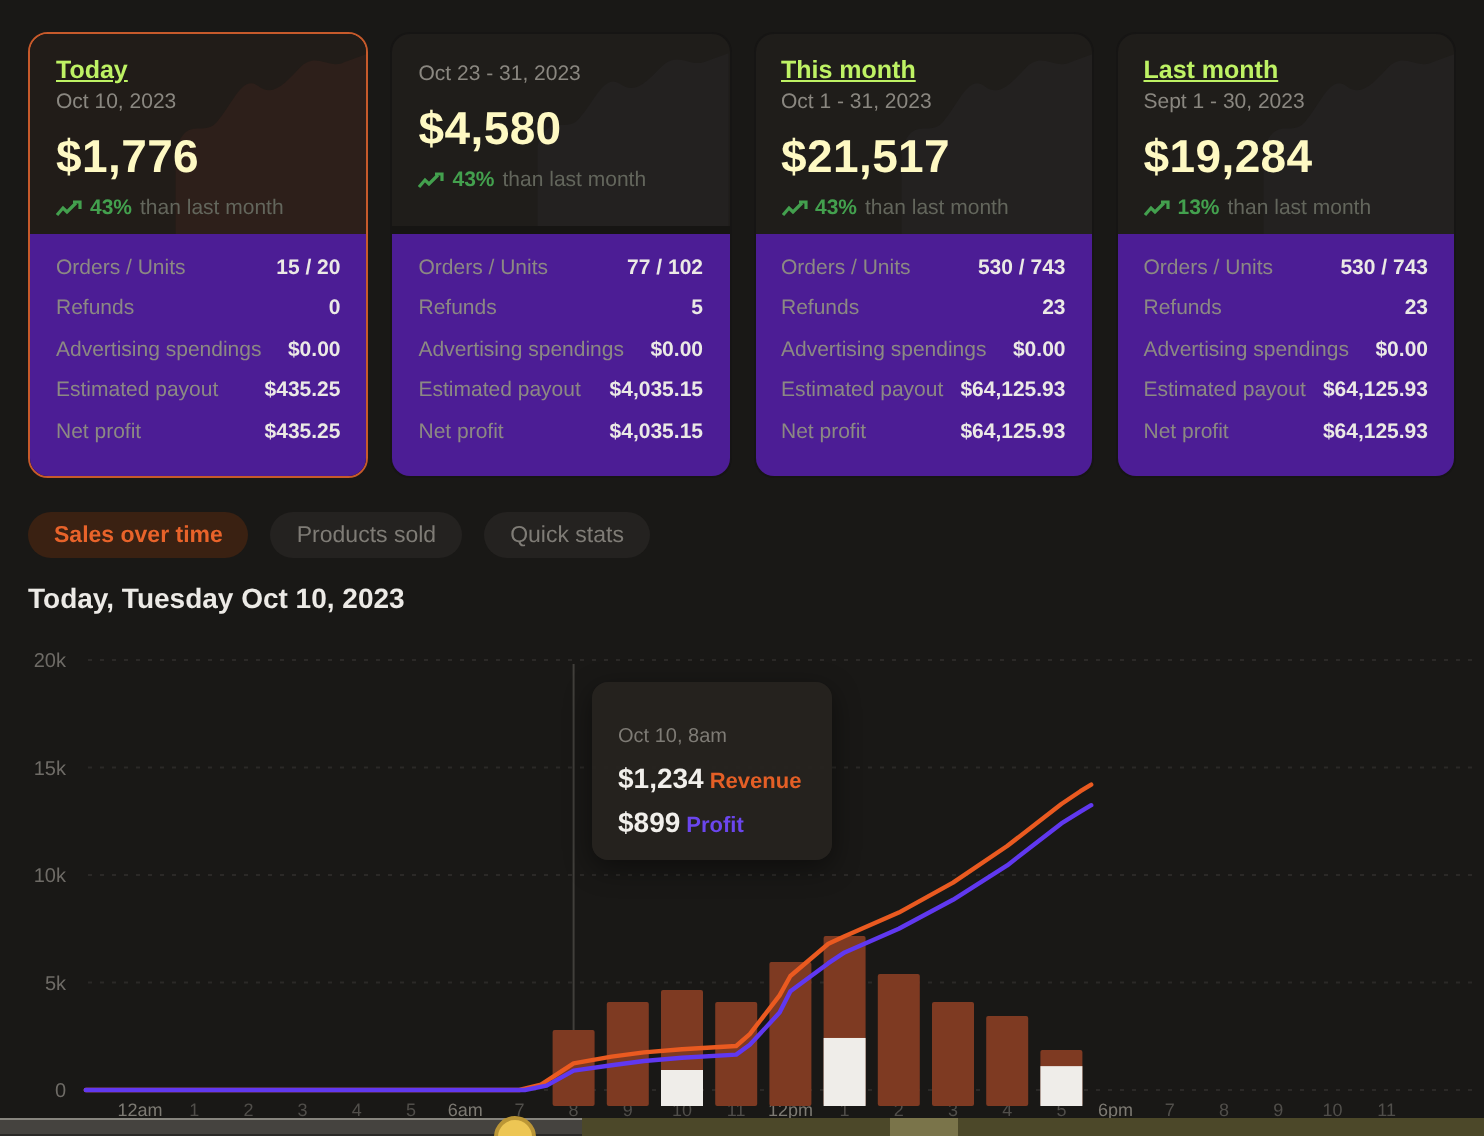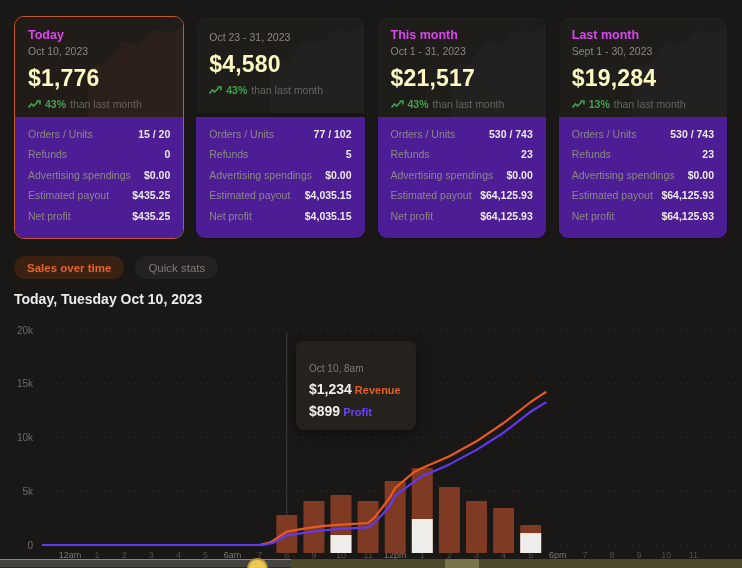--- a/index.html
+++ b/index.html
@@ -9,21 +9,21 @@
     font-family:"Liberation Sans", sans-serif;
   }
   
   .cards-row{position:absolute;left:14px;top:16px;width:714px;display:flex;gap:11px;}
   .card{flex:1;height:223px;border-radius:10px;overflow:hidden;display:flex;flex-direction:column;
         background:#161514;border:1.5px solid transparent;cursor:pointer;box-sizing:border-box;}
   .card.selected{border-color:#c75a2b;}
   .card-top{height:100px;background:#1f1d1a;position:relative;padding:11px 13px;box-sizing:border-box;}
   .card.selected .card-top{background:#211c18;}
   .sil{position:absolute;right:0;top:0;width:100%;height:100%;}
-  .card-title{font-size:12.5px;font-weight:700;color:#d946ef;position:relative;}
+  .card-title{font-size:12.5px;font-weight:700;color:#bef264;position:relative;text-decoration:underline;}
   .card-date{font-size:10.5px;color:#8a8780;margin-top:3px;position:relative;}
   .card-amount{font-size:23px;font-weight:700;color:#fef9c3;margin-top:8px;letter-spacing:.2px;position:relative;}
   .card-trend{font-size:10.5px;margin-top:6px;display:flex;align-items:center;gap:4px;position:relative;}
   .trend-pct{color:#43a04e;font-weight:700;}
   .trend-suffix{color:#63665c;}
   .card-gap{height:4px;background:#161513;}
   .card-stats{flex:1;background:#4c1d95;padding:11px 13px 8px;}
   .stat-row{display:flex;justify-content:space-between;font-size:10.5px;margin-bottom:8.4px;}
   .stat-label{color:#8c8983;}
   .stat-value{color:#ebe9e5;font-weight:700;}
@@ -220,20 +220,21 @@
           <div class="stat-row">
             <span class="stat-label">Net profit</span>
             <span class="stat-value">$64,125.93</span>
           </div>
         </div>
       </div>
     </div>
 
   <div class="tabs-row" id="tabs-row">
       <div class="tab active">Sales over time</div>
+      <div class="tab">Products sold</div>
       <div class="tab">Quick stats</div>
     </div>
 
   <h2 class="section-title">Today, Tuesday Oct 10, 2023</h2>
 
   <div class="chart">
     <svg id="chart-svg" width="742" height="239" viewBox="0 0 742 239">
         <line x1="44" x2="736" y1="225" y2="225" stroke="#2b2927" stroke-dasharray="2 4"></line>
         <text x="33" y="228.5" text-anchor="end" fill="#6e6b66" font-size="10">0</text>
         <line x1="44" x2="736" y1="171.25" y2="171.25" stroke="#2b2927" stroke-dasharray="2 4"></line>

